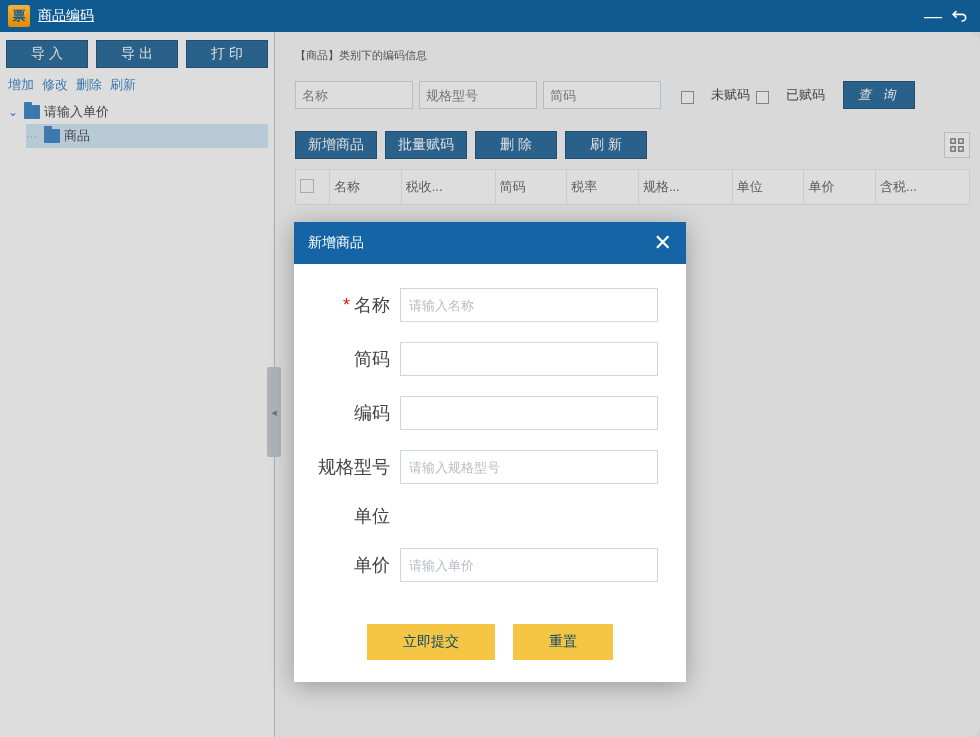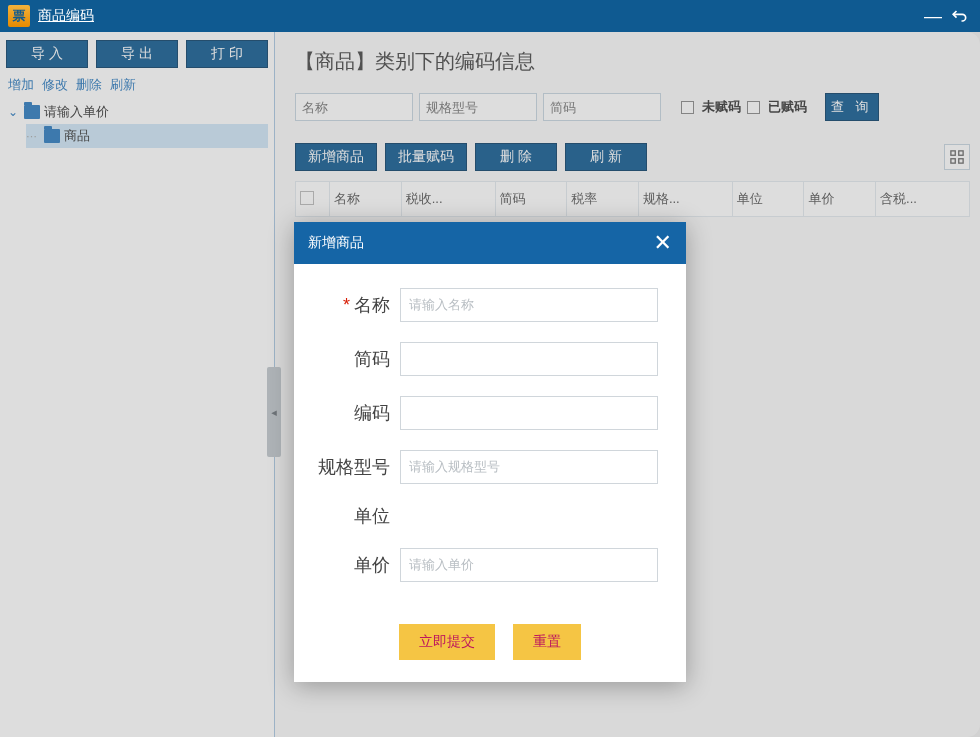--- a/index.html
+++ b/index.html
@@ -11,39 +11,39 @@
 .titlebar .title { font-size: 14px; flex: 1; text-decoration: underline; }
 .titlebar .win-btn { width: 26px; height: 26px; display: flex; align-items: center; justify-content: center; color: #fff; font-size: 18px; cursor: pointer; }
 
 
 .main { display: flex; height: calc(737px - 32px); background: #fafafa; position: relative; border-radius: 13px; }
 .sidebar { width: 275px; background: #fff; border-right: 1px solid #a8c6e0; padding: 8px 6px; }
 .content { flex: 1; padding: 8px 10px 10px 20px; position: relative; }
 
 .btn-row { display: flex; gap: 8px; margin-bottom: 8px; }
 .btn-blue { background: #0f5a91; color: #fff; border: 1px solid #0a3f68; padding: 4px 0; width: 82px; text-align: center; font-size: 14px; cursor: pointer; }
-.btn-blue.small { width: auto; padding: 4px 5px; font-size: 13px; letter-spacing: 4px; }
+.btn-blue.small { width: auto; padding: 4px 14px; font-size: 13px; letter-spacing: 4px; font-style: italic; }
 .btn-blue.nosp { letter-spacing: 0; padding: 4px 10px; }
 
 .link-row { display: flex; gap: 4px; margin-bottom: 6px; font-size: 13px; }
 .link-row span { color: #2a7abf; cursor: pointer; padding: 0 2px; }
 
 .tree { font-size: 13px; color: #333; }
 .tree .node { display: flex; align-items: center; height: 24px; cursor: pointer; }
 .tree .arrow { width: 14px; color: #2a7abf; font-size: 12px; display: inline-flex; justify-content: center; }
 .tree .folder { width: 16px; height: 14px; background: #2a7abf; margin: 0 4px; border-radius: 1px; position: relative; }
 .tree .folder::before { content: ""; position: absolute; top: -3px; left: 0; width: 8px; height: 3px; background: #2a7abf; border-radius: 1px 1px 0 0; }
 .tree .child { margin-left: 20px; }
 .tree .selected { background: #cfe6f7; }
 
-.breadcrumb { font-size: 20px; color: #444; margin: 8px 0 18px 0; }
+.breadcrumb { font-size: 11px; color: #444; margin: 8px 0 18px 0; }
 
 .filter-row { display: flex; align-items: center; gap: 6px; margin-bottom: 22px; }
 .filter-row input[type=text] { height: 28px; border: 1px solid #c6d4df; padding: 0 6px; font-size: 13px; color: #555; }
-.filter-row .cb { display: flex; align-items: center; gap: 8px; font-size: 13px; color: #333; font-weight: bold; }
+.filter-row .cb { display: flex; align-items: flex-end; gap: 17px; font-size: 13px; color: #333; }
 .filter-row .cb .box { width: 13px; height: 13px; border: 1px solid #888; background: #fff; }
 
 .action-row { display: flex; align-items: center; gap: 8px; margin-bottom: 10px; }
 .action-row .spacer { flex: 1; }
 .icon-btn { width: 26px; height: 26px; border: 1px solid #c6d4df; display: flex; align-items: center; justify-content: center; font-size: 12px; cursor: pointer; background:#fff;}
 
 .table { width: 100%; border-collapse: collapse; }
 .table th { border: 1px solid #e2e8ee; background: #fff; font-weight: normal; font-size: 13px; color: #555; padding: 8px 4px; text-align: left; }
 .table th:first-child { width: 34px; }
 .table .chk { width: 14px; height: 14px; border: 1px solid #bbb; display: inline-block; }
@@ -53,24 +53,24 @@
 
 .overlay { position: absolute; inset: 0; background: rgba(120,120,120,0.25); display: flex; align-items: flex-start; justify-content: center; padding-top: 190px; }
 .dialog { width: 392px; background: #fff; box-shadow: 0 4px 24px rgba(0,0,0,.3); }
 .dlg-header { background: #1565a6; color: #fff; height: 42px; display: flex; align-items: center; padding: 0 14px; font-size: 14px; }
 .dlg-header .sp { flex: 1; }
 .dlg-header .close { font-size: 22px; cursor: pointer; font-weight: 300; }
 .dlg-body { padding: 24px 28px 18px 20px; }
 .form-row { display: flex; align-items: center; margin-bottom: 20px; }
 .form-row label { width: 86px; text-align: right; font-size: 18px; color: #444; padding-right: 10px; }
 .form-row .req { color: #d81e06; margin-right: 4px; }
-.form-row input { flex: 1; height: 34px; border: 1px solid #d0d6db; padding: 0 8px; font-size: 13px; font-family: Liberation Serif, serif; }
+.form-row input { flex: 1; height: 34px; border: 1px solid #d0d6db; padding: 0 8px; font-size: 13px; }
 .form-row input::placeholder { color: #b8bec3; }
 .dlg-footer { display: flex; justify-content: center; gap: 18px; padding: 4px 0 22px 0; }
-.btn-yellow { background: #f5c544; color: #be185d; border: none; padding: 9px 20px; font-size: 14px; cursor: pointer; }
+.btn-yellow { background: #f5c544; color: #0c4a6e; border: none; padding: 9px 36px; font-size: 14px; cursor: pointer; }
 </style>
 </head>
 <body>
 
 <div class="titlebar">
   <div class="logo">票</div>
   <div class="title">商品编码</div>
   <div class="win-btn">—</div>
   <div class="win-btn">
     <svg width="20" height="20" viewBox="0 0 24 24" fill="none" stroke="#fff" stroke-width="2">

